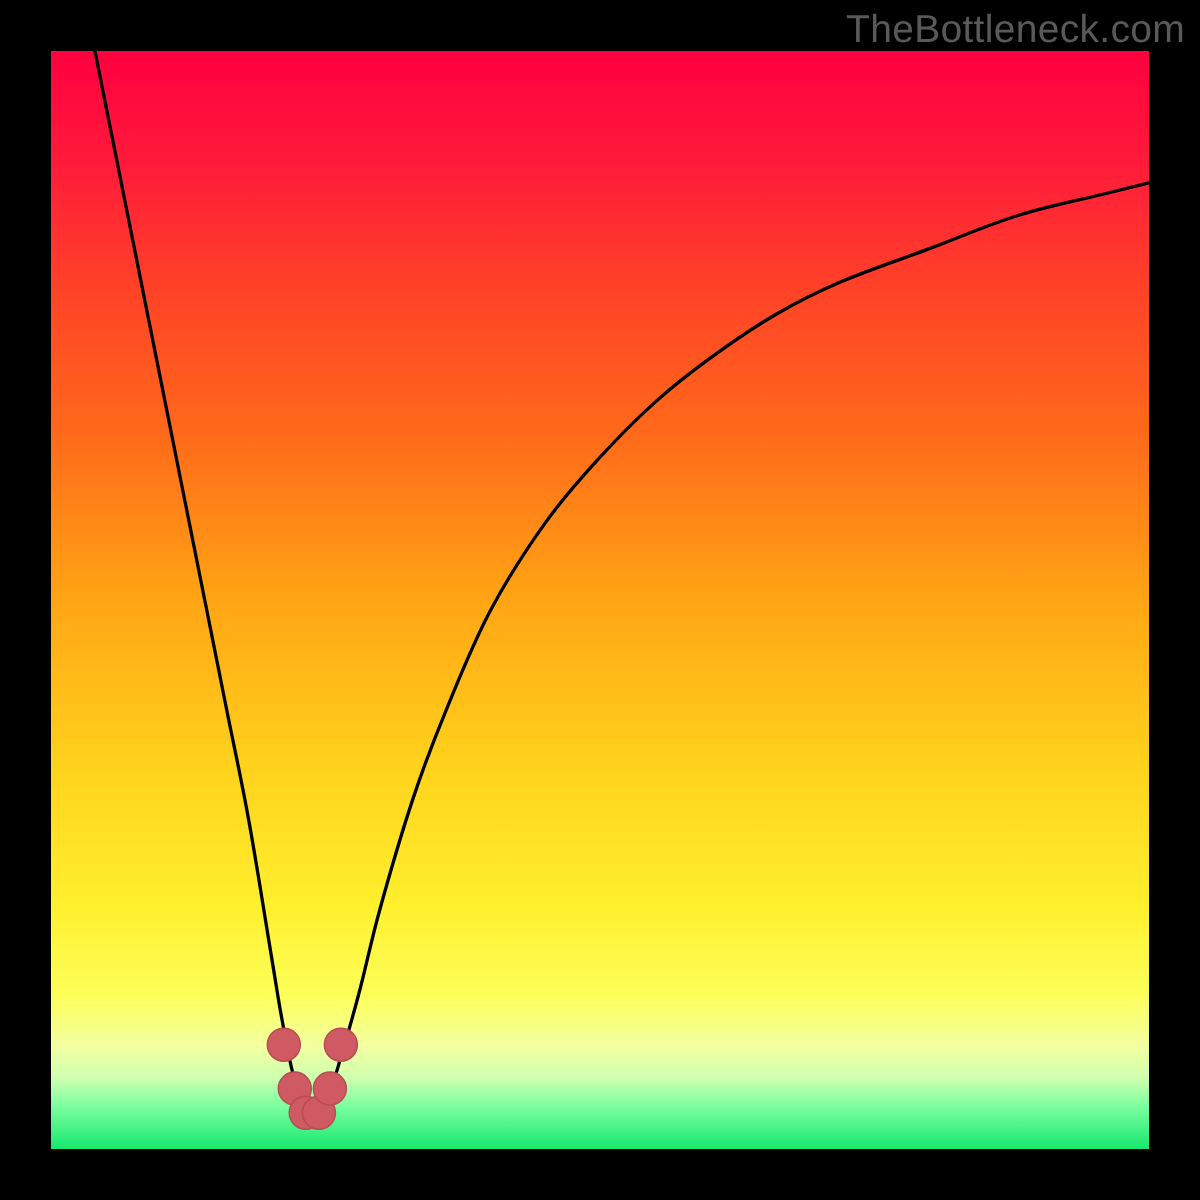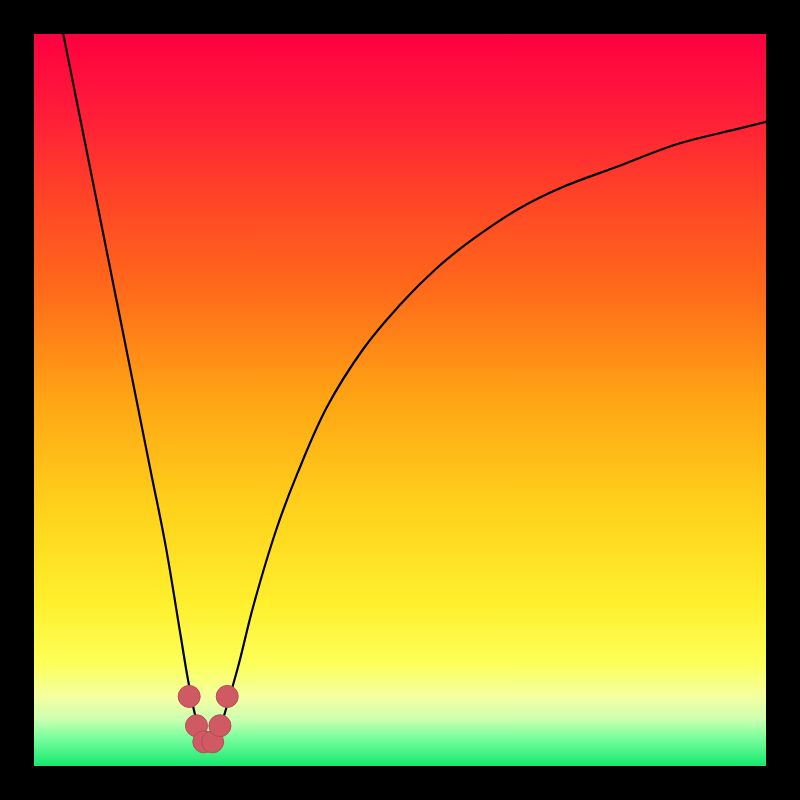--- a/index.html
+++ b/index.html
@@ -35,20 +35,21 @@
     top: 34px;
     width: 732px;
     height: 732px;
   }
   svg { display: block; }
 </style>
 </head>
 <body>
 
 <div class="frame">
+  <div class="watermark">TheBottleneck.com</div>
   <div class="plot-wrap">
     <svg id="chart-svg" width="732" height="732" viewBox="0 0 732 732">
       <defs>
         <linearGradient id="bg-grad" x1="0" y1="0" x2="0" y2="1">
             <stop offset="0%" stop-color="#ff0040"></stop>
             <stop offset="10%" stop-color="#ff1a3a"></stop>
             <stop offset="22%" stop-color="#ff4327"></stop>
             <stop offset="35%" stop-color="#ff6a1a"></stop>
             <stop offset="50%" stop-color="#ffa514"></stop>
             <stop offset="65%" stop-color="#ffd21c"></stop>

